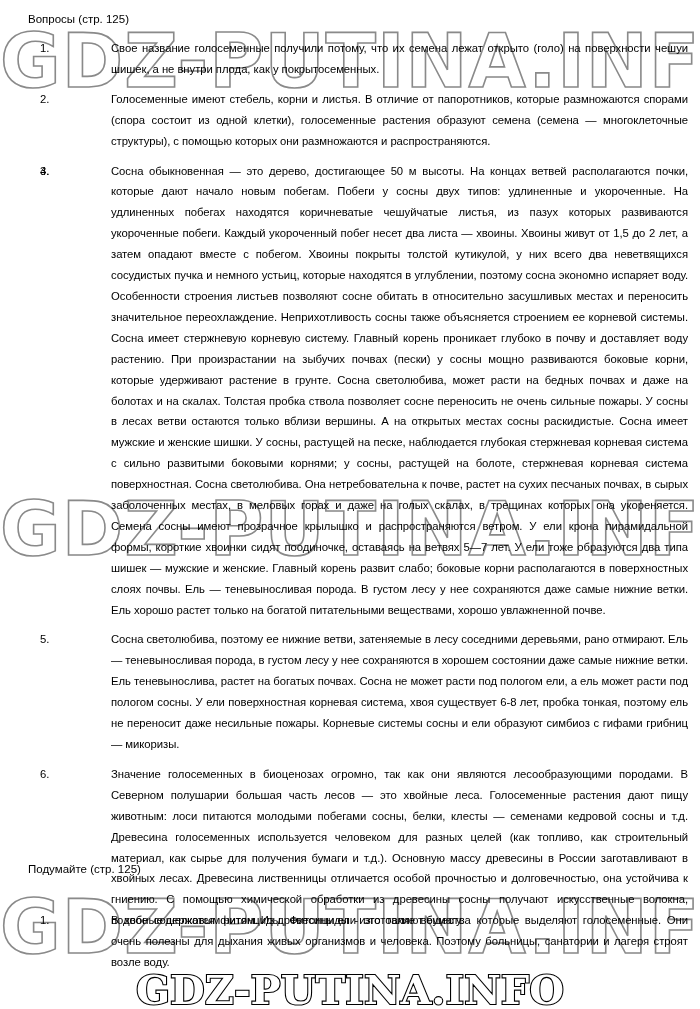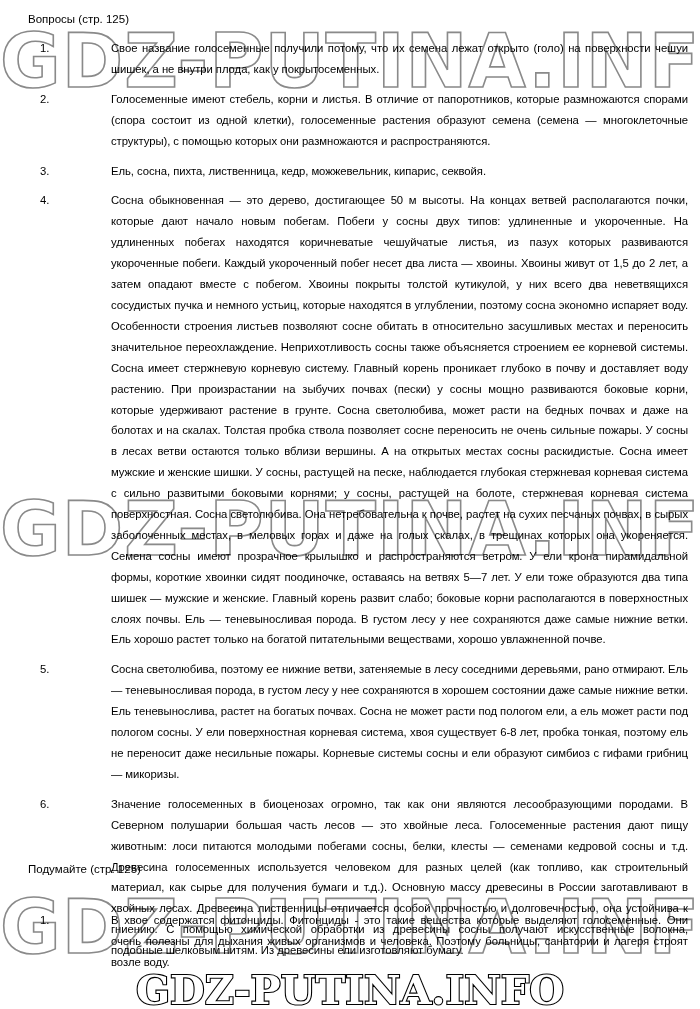--- a/index.html
+++ b/index.html
@@ -148,21 +148,20 @@
         <span class="qa-text">Свое название голосеменные получили потому, что их семена лежат открыто (голо) на поверхности чешуи шишек, а не внутри плода, как у покрытосеменных.</span>
       </div>
 
       <div class="qa-item no-stretch" style="margin-bottom:9px;">
         <span class="qa-num">2.</span>
         <span class="qa-text">Голосеменные имеют стебель, корни и листья. В отличие от папоротников, которые размножаются спорами (спора состоит из одной клетки), голосеменные растения образуют семена (семена — многоклеточные структуры), с помощью которых они размножаются и распространяются.</span>
       </div>
 
       <div class="qa-item no-stretch" style="margin-bottom:9px;">
         <span class="qa-num">3.</span>
-        <span class="qa-text">Ель, сосна, пихта, лиственница, кедр, можжевельник, кипарис, секвойя.</span>
       </div>
 
       <div class="qa-item no-stretch" style="margin-bottom:9px;">
         <span class="qa-num">4.</span>
         <span class="qa-text">Сосна обыкновенная — это дерево, достигающее 50 м высоты. На концах ветвей располагаются почки, которые дают начало новым побегам. Побеги у сосны двух типов: удлиненные и укороченные. На удлиненных побегах находятся коричневатые чешуйчатые листья, из пазух которых развиваются укороченные побеги. Каждый укороченный побег несет два листа — хвоины. Хвоины живут от 1,5 до 2 лет, а затем опадают вместе с побегом. Хвоины покрыты толстой кутикулой, у них всего два неветвящихся сосудистых пучка и немного устьиц, которые находятся в углублении, поэтому сосна экономно испаряет воду. Особенности строения листьев позволяют сосне обитать в относительно засушливых местах и переносить значительное переохлаждение. Неприхотливость сосны также объясняется строением ее корневой системы. Сосна имеет стержневую корневую систему. Главный корень проникает глубоко в почву и доставляет воду растению. При произрастании на зыбучих почвах (пески) у сосны мощно развиваются боковые корни, которые удерживают растение в грунте. Сосна светолюбива, может расти на бедных почвах и даже на болотах и на скалах. Толстая пробка ствола позволяет сосне переносить не очень сильные пожары. У сосны в лесах ветви остаются только вблизи вершины. А на открытых местах сосны раскидистые. Сосна имеет мужские и женские шишки. У сосны, растущей на песке, наблюдается глубокая стержневая корневая система с сильно развитыми боковыми корнями; у сосны, растущей на болоте, стержневая корневая система поверхностная. Сосна светолюбива. Она нетребовательна к почве, растет на сухих песчаных почвах, в сырых заболоченных местах, в меловых горах и даже на голых скалах, в трещинах которых она укореняется. Семена сосны имеют прозрачное крылышко и распространяются ветром. У ели крона пирамидальной формы, короткие хвоинки сидят поодиночке, оставаясь на ветвях 5—7 лет. У ели тоже образуются два типа шишек — мужские и женские. Главный корень развит слабо; боковые корни располагаются в поверхностных слоях почвы. Ель — теневыносливая порода. В густом лесу у нее сохраняются даже самые нижние ветки. Ель хорошо растет только на богатой питательными веществами, хорошо увлажненной почве.</span>
       </div>
 
       <div class="qa-item no-stretch" style="margin-bottom:9px;">
         <span class="qa-num">5.</span>
         <span class="qa-text">Сосна светолюбива, поэтому ее нижние ветви, затеняемые в лесу соседними деревьями, рано отмирают. Ель — теневыносливая порода, в густом лесу у нее сохраняются в хорошем состоянии даже самые нижние ветки. Ель теневынослива, растет на богатых почвах. Сосна не может расти под пологом ели, а ель может расти под пологом сосны. У ели поверхностная корневая система, хвоя существует 6-8 лет, пробка тонкая, поэтому ель не переносит даже несильные пожары. Корневые системы сосны и ели образуют симбиоз с гифами грибниц — микоризы.</span>

